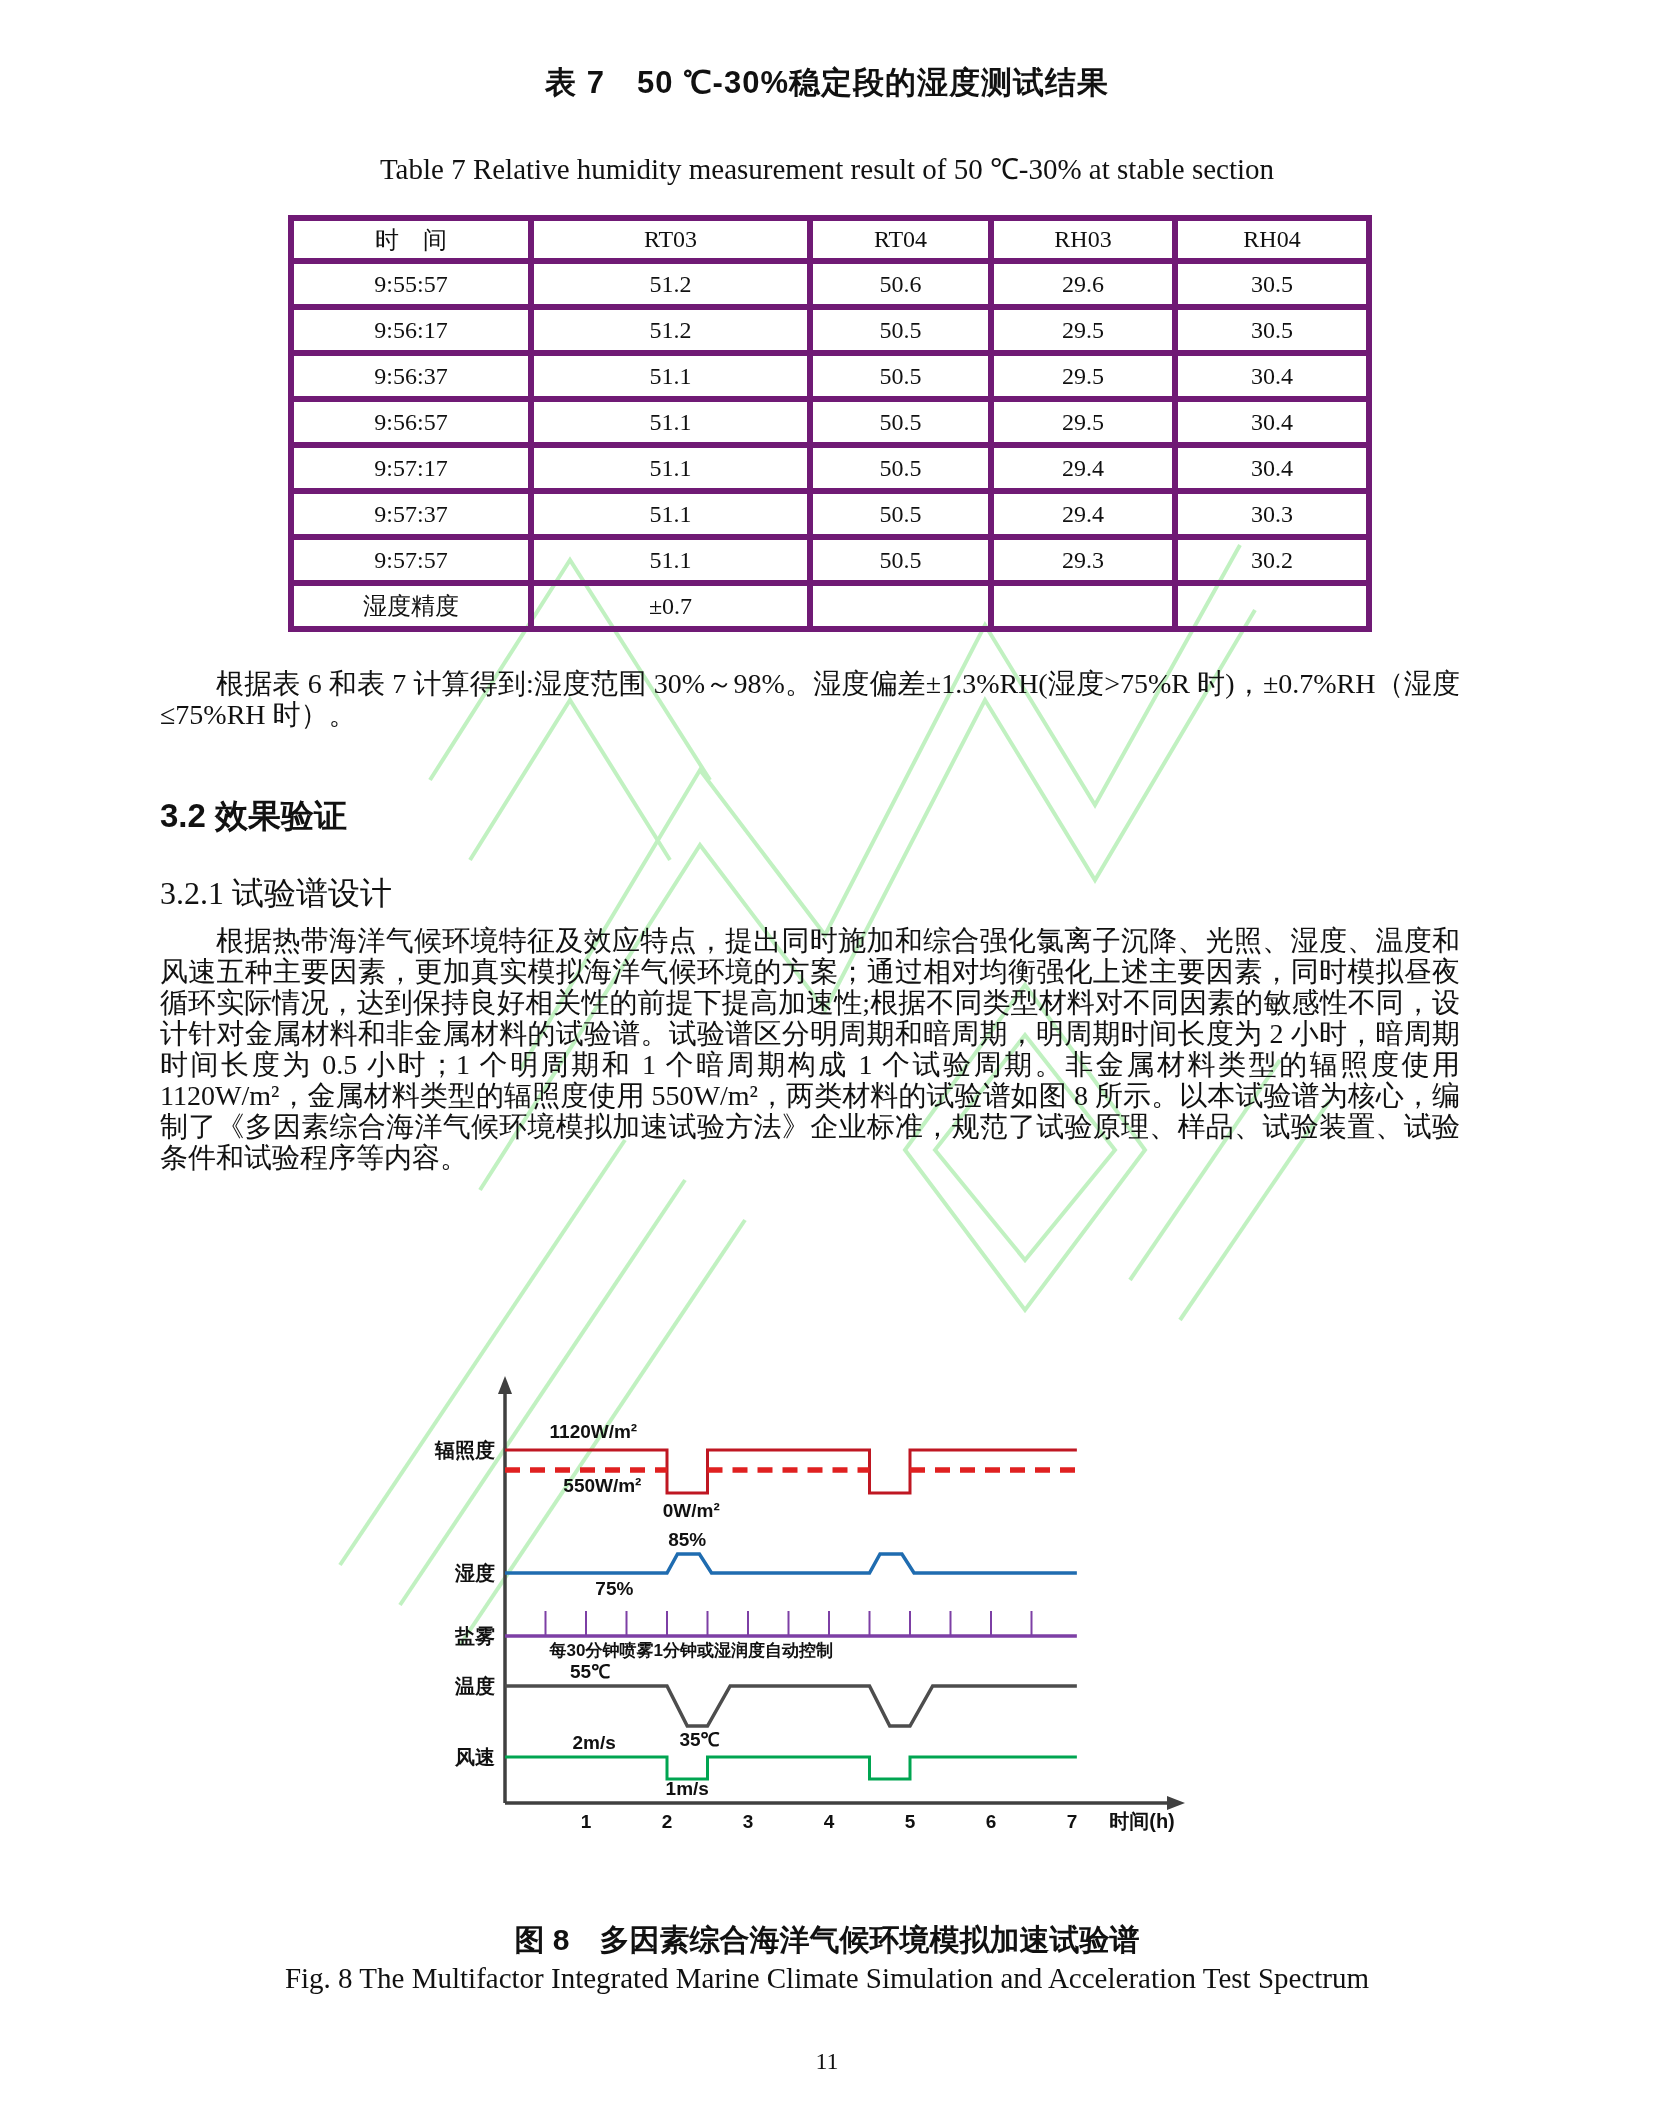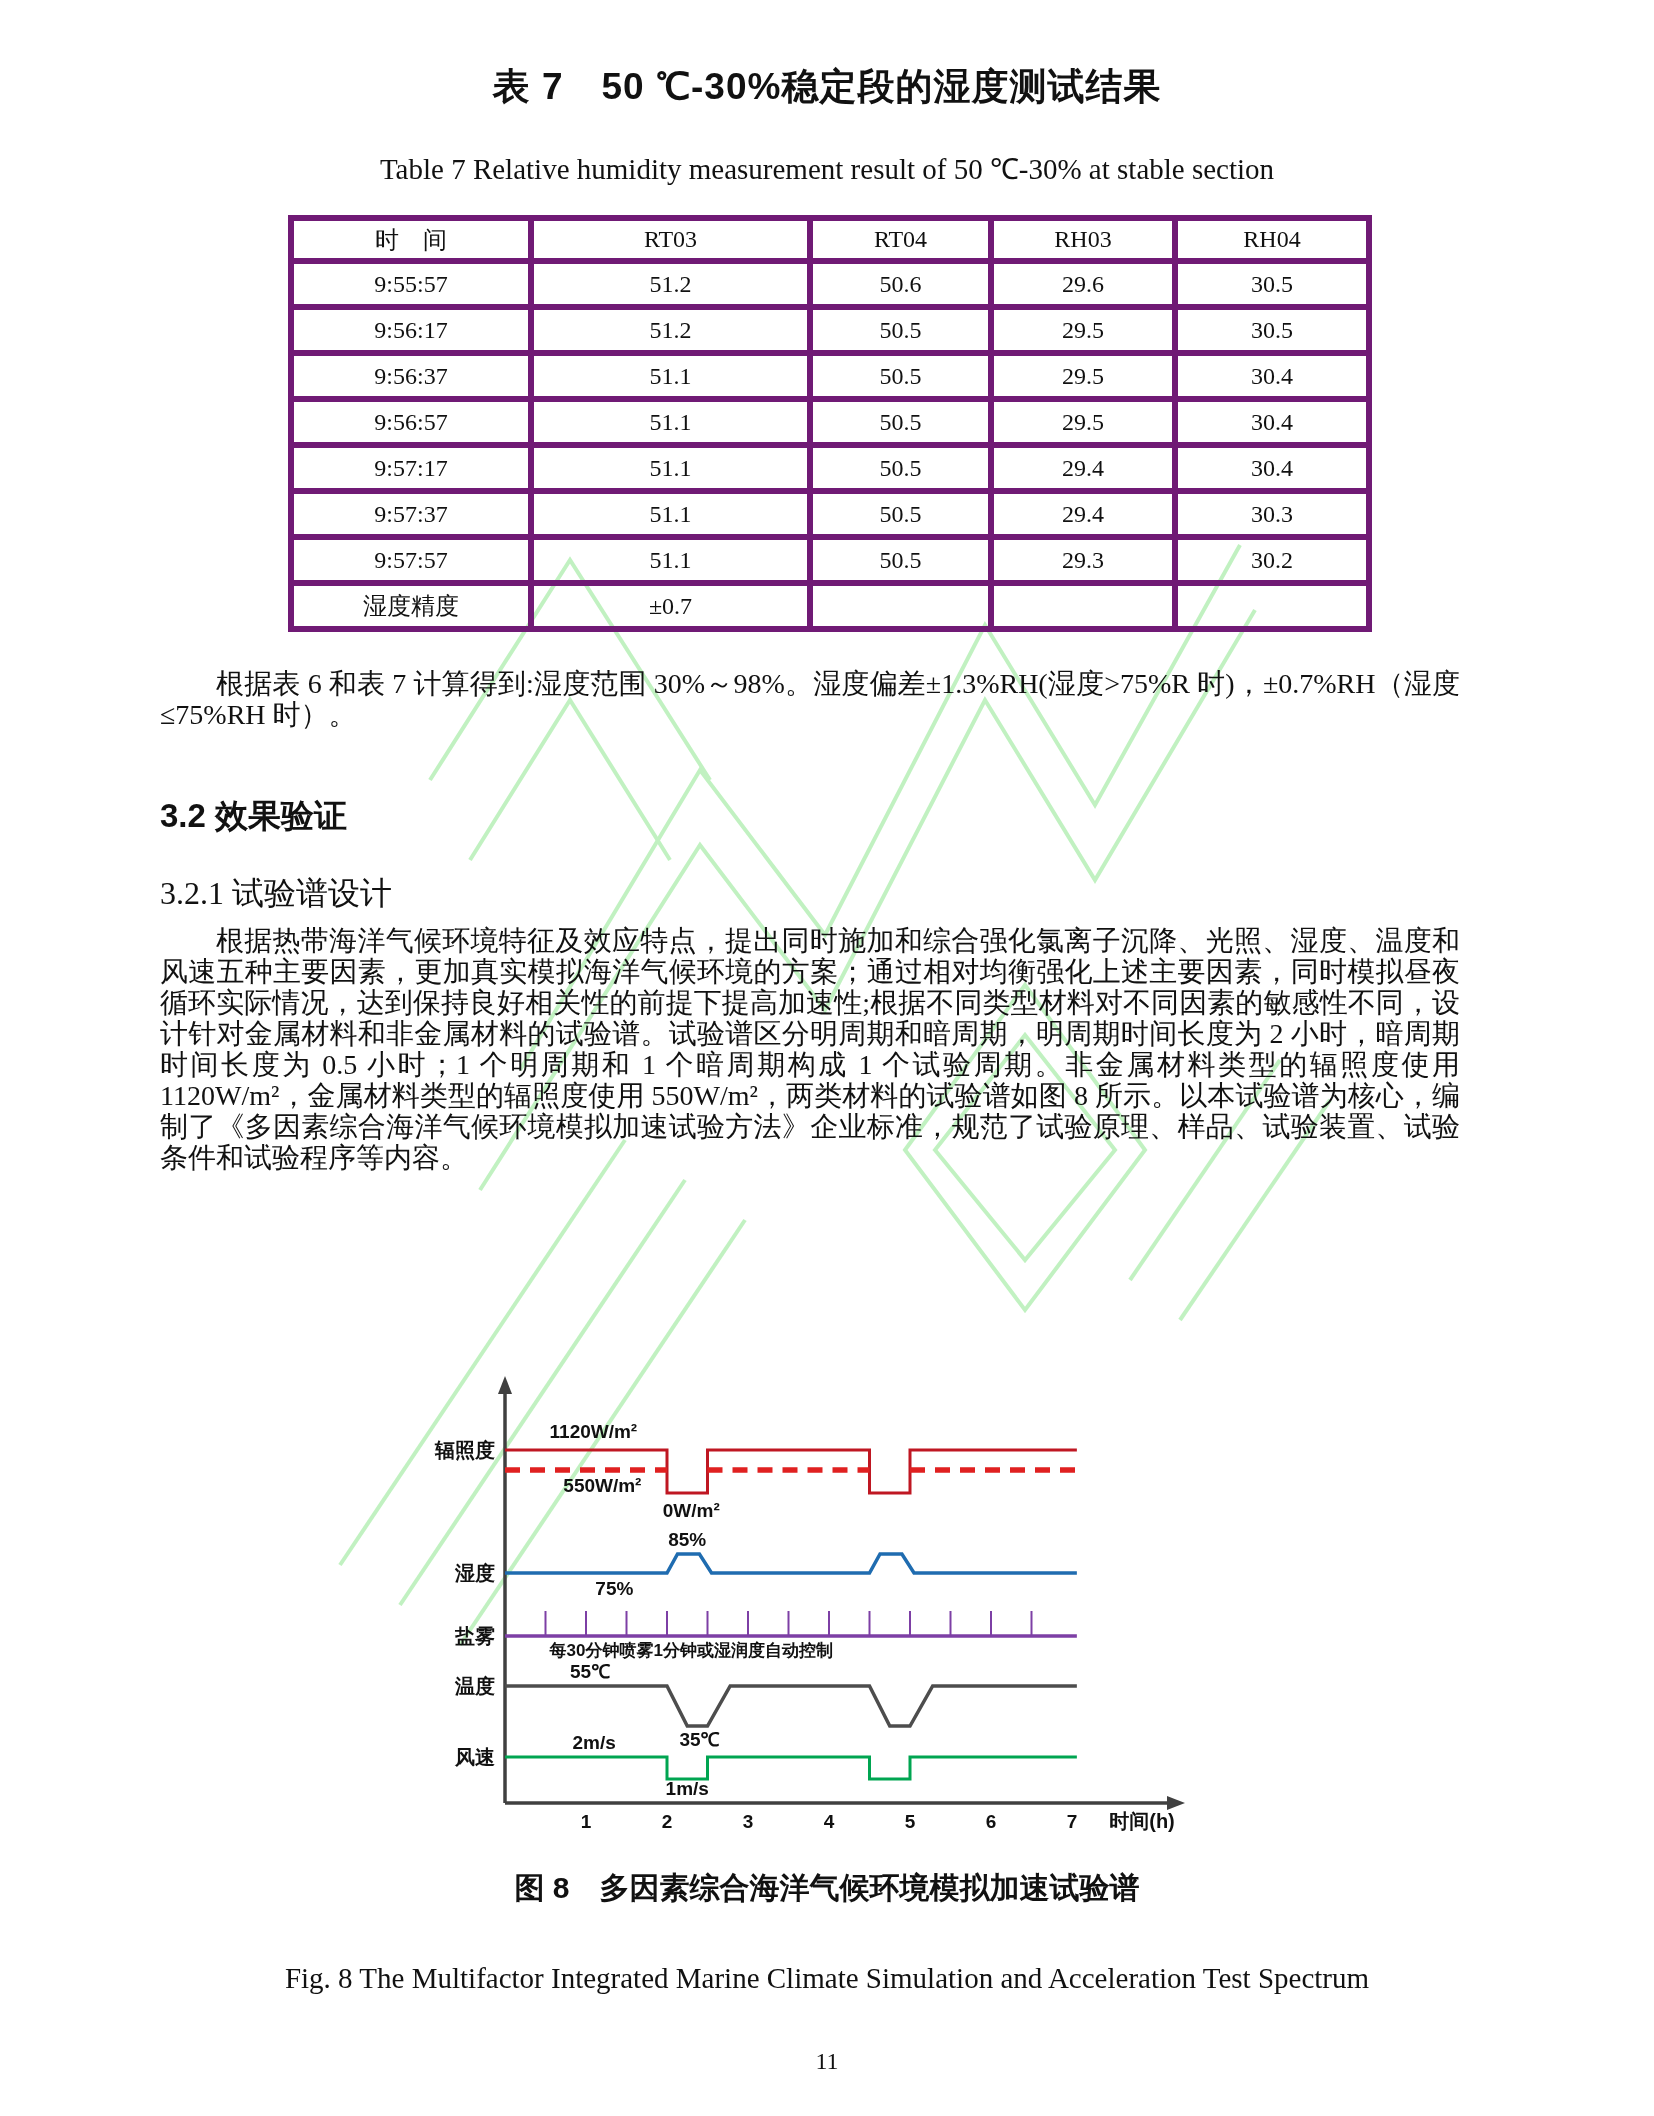--- a/index.html
+++ b/index.html
@@ -1,34 +1,34 @@
 <!DOCTYPE html>
 <html><head>
 <meta charset="utf-8">
 <style>
   html,body{margin:0;padding:0;background:#888;}
   .page{position:relative;width:1654px;height:2116px;background:#ffffff;margin:0 auto;
         font-family:"Liberation Serif", serif;color:#111;overflow:hidden;}
   .abs{position:absolute;}
   .ctr{text-align:center;}
   .title-cn{left:0;right:0;top:62px;font-family:"Liberation Sans",sans-serif;
-            font-weight:bold;font-size:37px;letter-spacing:1px;}
+            font-weight:bold;font-size:31px;letter-spacing:1px;}
   .title-en{left:0;right:0;top:148px;font-size:29px;}
   .dtable{left:288px;top:215px;border-collapse:collapse;table-layout:fixed;width:1078px;}
   .dtable th,.dtable td{border:6px solid #701a75;text-align:center;padding:0;
             font-family:"Liberation Serif",serif;font-size:24px;font-weight:normal;}
   .dtable th{height:37px;}
   .dtable td{height:40px;}
   .bodyblock{left:160px;width:1300px;font-size:28px;line-height:31px;text-align:justify;}
   .p1{top:668px;text-indent:2em;}
   .h32{top:800px;font-family:"Liberation Sans",sans-serif;font-weight:bold;font-size:33px;}
   .h321{top:878px;font-size:32px;}
   .pbody{top:925px;text-indent:2em;}
   .figwrap{left:330px;top:1360px;width:880px;height:480px;}
-  .cap-cn{left:0;right:0;top:1868px;font-family:"Liberation Sans",sans-serif;
+  .cap-cn{left:0;right:0;top:1920px;font-family:"Liberation Sans",sans-serif;
           font-weight:bold;font-size:30px;}
   .cap-en{left:0;right:0;top:1962px;font-size:29px;}
   .pageno{left:0;right:0;top:2048px;font-size:24px;text-align:center;}
   .wm{left:0;top:0;width:1654px;height:2116px;pointer-events:none;}
 </style>
 </head>
 <body>
 
 <div class="page">
 

